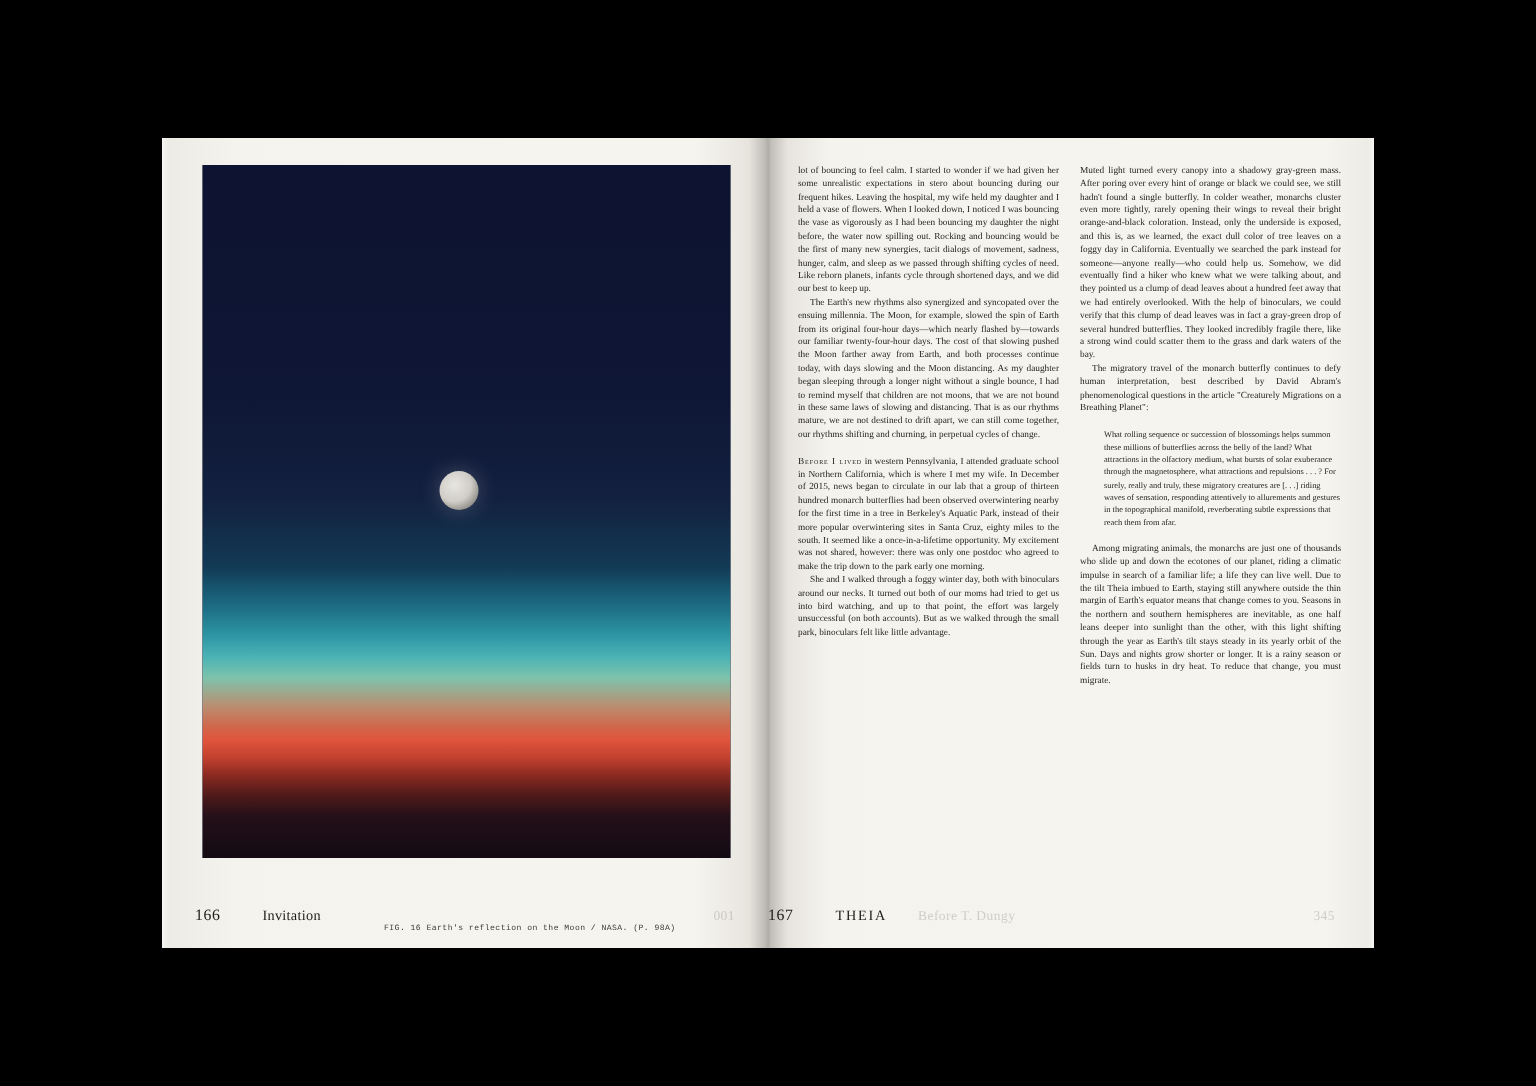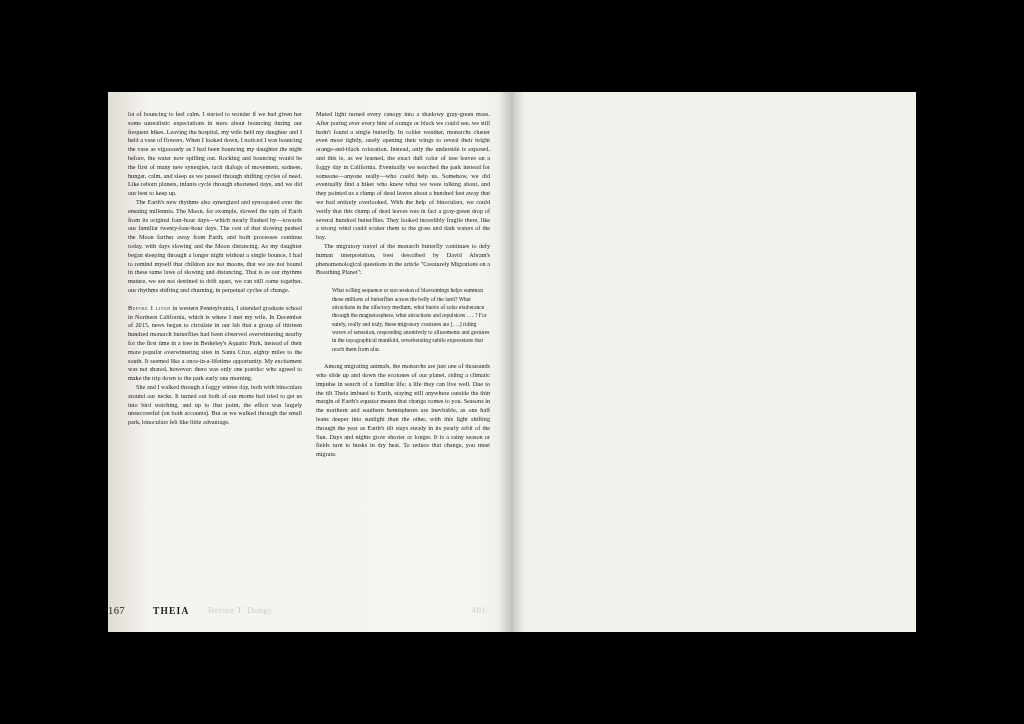--- a/index.html
+++ b/index.html
@@ -179,21 +179,21 @@
     font-family: "Liberation Serif", serif;
     font-size: 10.5px;
     letter-spacing: 0.4px;
   }
   .running-head {
     margin-left: 28px;
     font-size: 9.5px;
     letter-spacing: 0.2px;
   }
   .running-head.theia {
-    font-weight: bold;
+    font-weight: normal;
     letter-spacing: 1.2px;
   }
   .ghost {
     position: absolute;
     bottom: 17px;
     font-size: 9px;
     color: rgba(120,118,110,0.30);
     letter-spacing: 0.3px;
     white-space: nowrap;
   }
@@ -212,20 +212,36 @@
   .edge.l { left: 0; background: linear-gradient(to right, rgba(255,255,255,0.55), rgba(255,255,255,0)); }
   .edge.r { right: 0; background: linear-gradient(to left, rgba(255,255,255,0.55), rgba(255,255,255,0)); }
 </style>
 </head>
 <body>
 
 <div class="scene">
 
   <div class="spread">
 
+    <div class="page left">
+      <div class="edge l"></div>
+
+      <div class="photo-frame">
+        <div class="sky"></div>
+        <div class="moon"></div>
+      </div>
+
+      <div class="photo-caption">FIG. 16  Earth's reflection on the Moon / NASA. (P. 98A)</div>
+
+      <div class="footer left-f">
+        <span class="folio">166</span>
+        <span class="running-head">Invitation</span>
+      </div>
+      <div class="ghost g2">001</div>
+    </div>
 
     <div class="page right">
       <div class="edge r"></div>
 
       <div class="cols">
 
         <div class="col">
           <p class="first">lot of bouncing to feel calm. I started to wonder if we had given her some unrealistic expectations in stero about bouncing during our frequent hikes. Leaving the hospital, my wife held my daughter and I held a vase of flowers. When I looked down, I noticed I was bouncing the vase as vigorously as I had been bouncing my daughter the night before, the water now spilling out. Rocking and bouncing would be the first of many new synergies, tacit dialogs of movement, sadness, hunger, calm, and sleep as we passed through shifting cycles of need. Like reborn planets, infants cycle through shortened days, and we did our best to keep up.</p>
           <p>The Earth's new rhythms also synergized and syncopated over the ensuing millennia. The Moon, for example, slowed the spin of Earth from its original four-hour days—which nearly flashed by—towards our familiar twenty-four-hour days. The cost of that slowing pushed the Moon farther away from Earth, and both processes continue today, with days slowing and the Moon distancing. As my daughter began sleeping through a longer night without a single bounce, I had to remind myself that children are not moons, that we are not bound in these same laws of slowing and distancing. That is as our rhythms mature, we are not destined to drift apart, we can still come together, our rhythms shifting and churning, in perpetual cycles of change.</p>
           <div class="gap"></div>
@@ -241,19 +257,19 @@
           <p>Among migrating animals, the monarchs are just one of thousands who slide up and down the ecotones of our planet, riding a climatic impulse in search of a familiar life; a life they can live well. Due to the tilt Theia imbued to Earth, staying still anywhere outside the thin margin of Earth's equator means that change comes to you. Seasons in the northern and southern hemispheres are inevitable, as one half leans deeper into sunlight than the other, with this light shifting through the year as Earth's tilt stays steady in its yearly orbit of the Sun. Days and nights grow shorter or longer. It is a rainy season or fields turn to husks in dry heat. To reduce that change, you must migrate.</p>
         </div>
 
       </div>
 
       <div class="footer right-f">
         <span class="folio">167</span>
         <span class="running-head theia">THEIA</span>
       </div>
       <div class="ghost g3">Before T. Dungy</div>
-      <div class="ghost g4">401</div>
+      <div class="ghost g4">345</div>
     </div>
 
     <div class="gutter"></div>
   </div>
 
 </div>
 
 </body></html>

